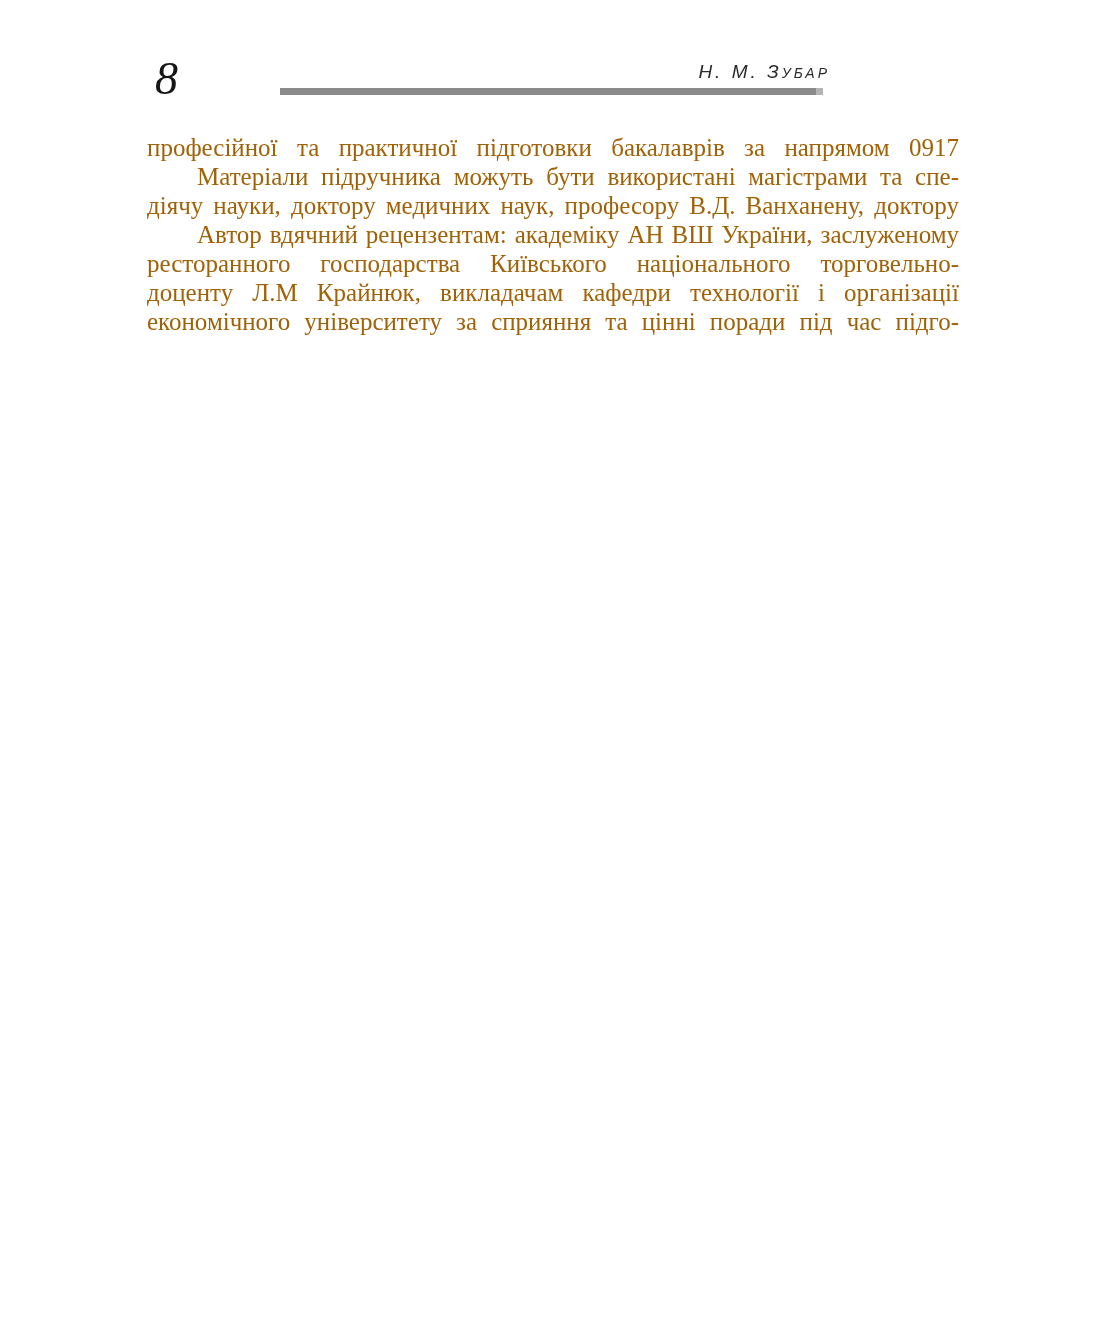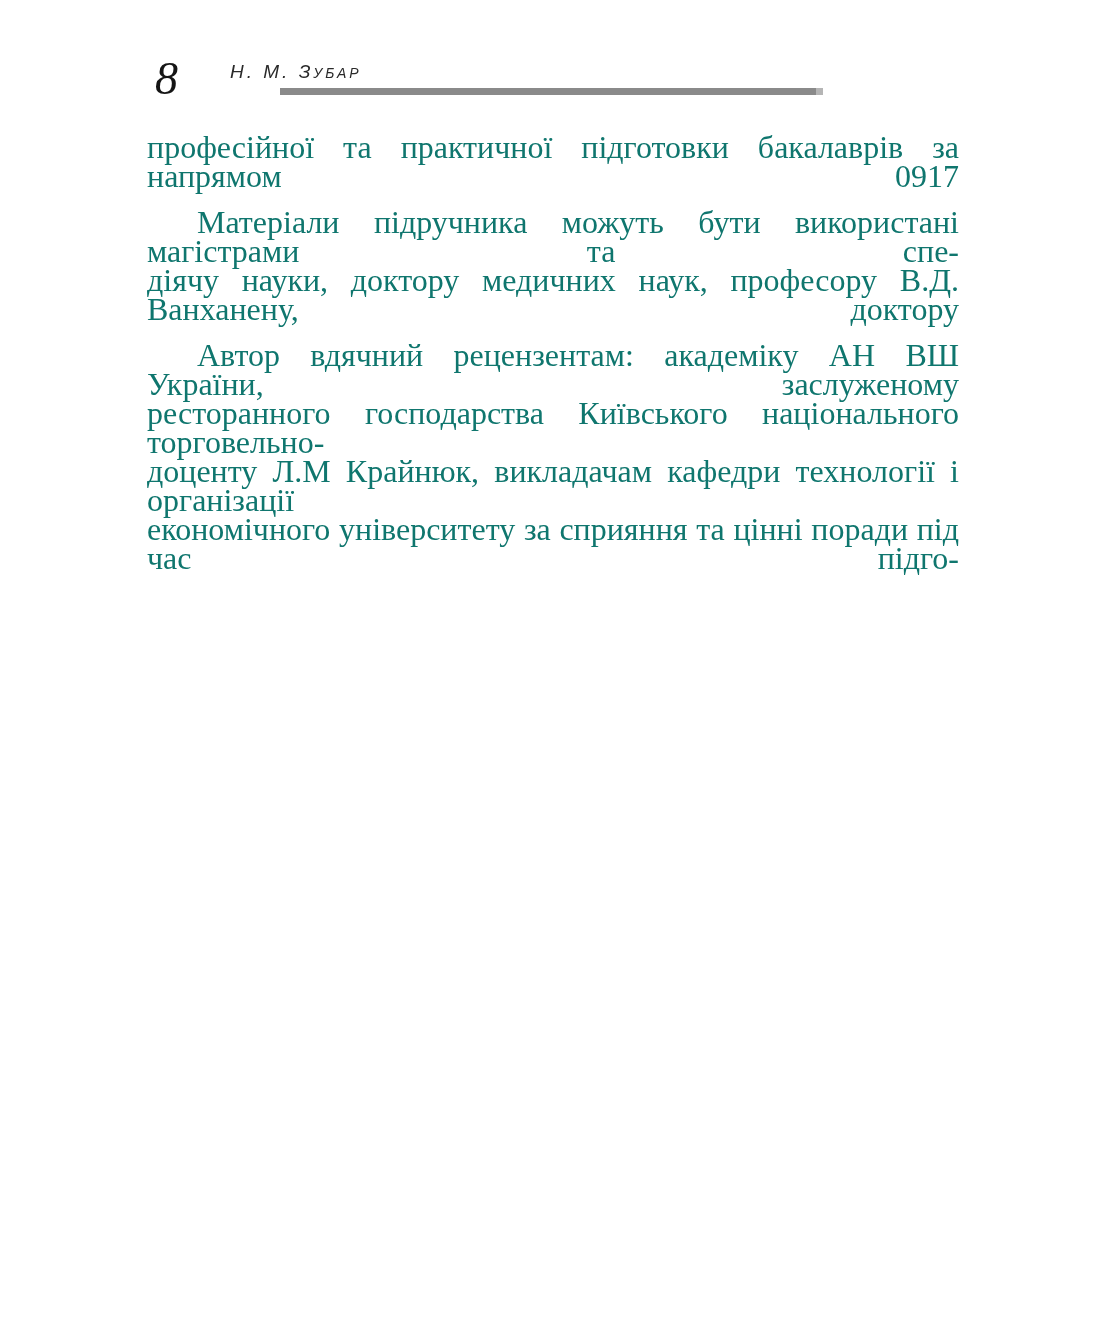--- a/index.html
+++ b/index.html
@@ -21,21 +21,21 @@
     font-size: 46px;
     line-height: 1;
     color: #151515;
   }
 
   .running-header {
     position: absolute;
     left: 230px;
     top: 61px;
     width: 600px;
-    text-align: left;
+    text-align: right;
     white-space: nowrap;
     font-family: "Liberation Sans", sans-serif;
     font-style: italic;
     color: #2a2a2a;
   }
   .author-lead {
     font-size: 19px;
     letter-spacing: 3px;
   }
   .author-sc {
@@ -53,34 +53,33 @@
       #8a8a8a calc(100% - 7px),
       #b5b5b5 calc(100% - 7px));
   }
 
   .body-text {
     position: absolute;
     left: 147px;
     top: 133px;
     width: 812px;
     font-family: "Liberation Serif", serif;
-    font-size: 32px;
+    font-size: 25px;
     line-height: 29px;
-    color: #0f766e;
+    color: #a16207;
   }
   .line {
     text-align: justify;
     text-align-last: left;
   }
   .line.just {
     text-align-last: justify;
   }
   .line.ind {
     text-indent: 50px;
-    margin-top: 17px;
   }
 </style>
 </head>
 <body>
 
 <div class="page">
 
   <div class="page-number">8</div>
 
   <div class="running-header">

